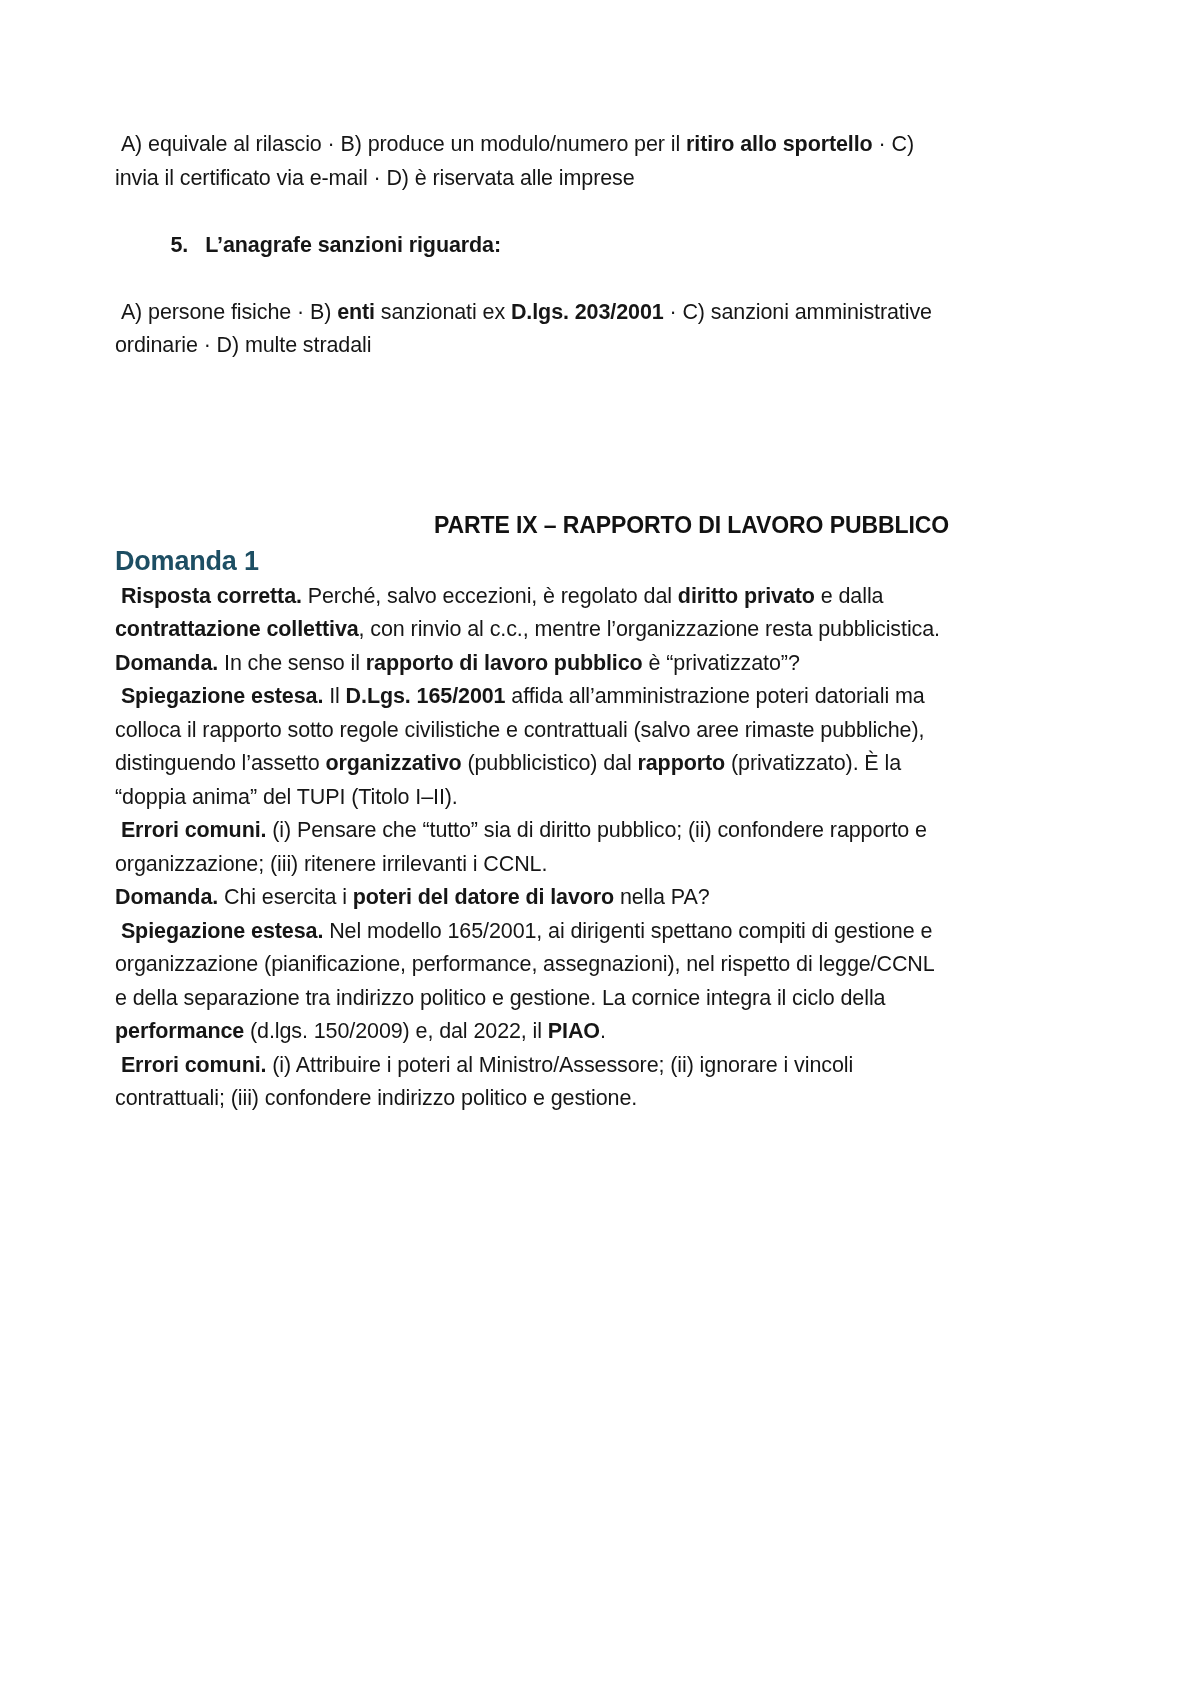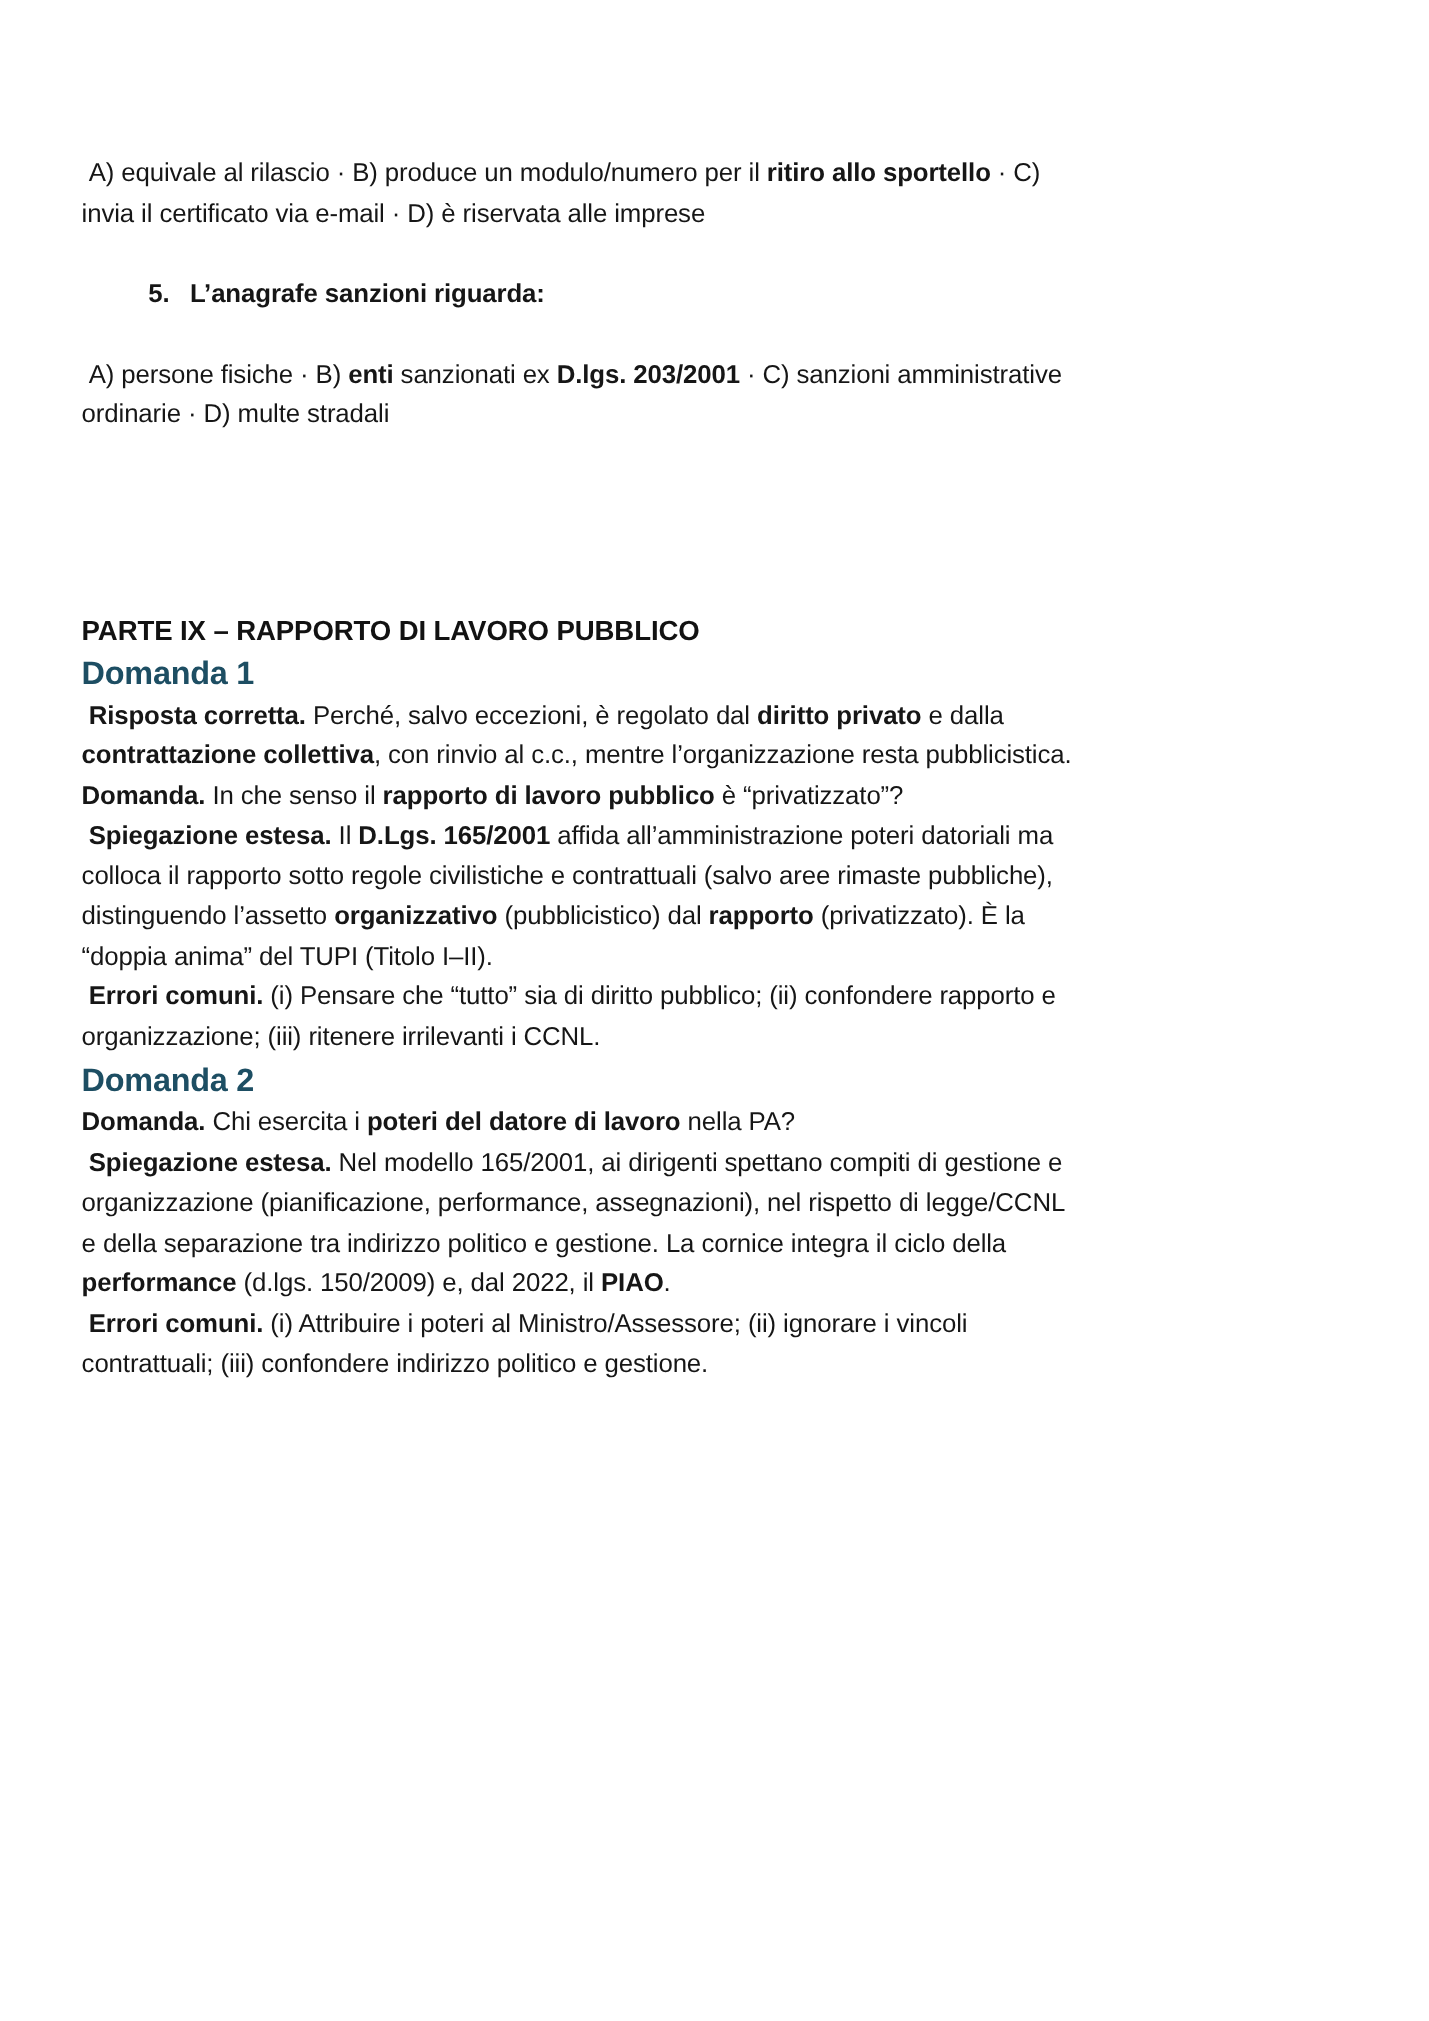--- a/index.html
+++ b/index.html
@@ -14,20 +14,21 @@
     color: #161616;
     overflow: hidden;
   }
   .page {
     position: relative;
     width: 968px;
     height: 1684px;
     background: #ffffff;
     box-sizing: border-box;
     padding: 128px 66px 0 68px;
+    margin-left: 47px;
   }
   p.body {
     font-size: 21.5px;
     line-height: 33.5px;
     margin: 0;
     white-space: pre-wrap;
     letter-spacing: -0.1px;
   }
   p.body strong { font-weight: 700; }
 
@@ -36,21 +37,21 @@
     padding-left: 32px;
     font-weight: 700;
   }
   .quiz-item .num { display: inline-block; }
   .quiz-item .lbl { margin-left: 17px; }
 
   .options-2 { margin-top: 26px; }
 
   .part-title {
     margin: 146px 0 0 0;
-    text-align: left;
+    text-align: right;
     font-size: 23px;
     font-weight: 700;
     line-height: 33px;
     color: #121212;
     letter-spacing: -0.1px;
   }
 
   h2.q-heading {
     margin: 0;
     font-size: 27px;
@@ -83,21 +84,20 @@
   <h2 class="q-heading h2-first">Domanda 1</h2>
 
   <p class="body para-gap"><strong> Risposta corretta.</strong><span> Perché, salvo eccezioni, è regolato dal </span><strong>diritto privato</strong><span> e dalla </span><strong>contrattazione collettiva</strong><span>, con rinvio al c.c., mentre l’organizzazione resta pubblicistica.</span></p>
 
   <p class="body after-heading"><strong>Domanda.</strong><span> In che senso il </span><strong>rapporto di lavoro pubblico</strong><span> è “privatizzato”?</span></p>
 
   <p class="body para-gap"><strong> Spiegazione estesa.</strong><span> Il </span><strong>D.Lgs. 165/2001</strong><span> affida all’amministrazione poteri datoriali ma colloca il rapporto sotto regole civilistiche e contrattuali (salvo aree rimaste pubbliche), distinguendo l’assetto </span><strong>organizzativo</strong><span> (pubblicistico) dal </span><strong>rapporto</strong><span> (privatizzato). È la “doppia anima” del TUPI (Titolo I–II).</span></p>
 
   <p class="body para-gap"><strong> Errori comuni.</strong><span> (i) Pensare che “tutto” sia di diritto pubblico; (ii) confondere rapporto e organizzazione; (iii) ritenere irrilevanti i CCNL.</span></p>
 
-  <h2 class="q-heading h2-next">Domanda 2</h2>
 
   <p class="body after-heading"><strong>Domanda.</strong><span> Chi esercita i </span><strong>poteri del datore di lavoro</strong><span> nella PA?</span></p>
 
 
   <p class="body para-gap"><strong> Spiegazione estesa.</strong><span> Nel modello 165/2001, ai dirigenti spettano compiti di gestione e organizzazione (pianificazione, performance, assegnazioni), nel rispetto di legge/CCNL e della separazione tra indirizzo politico e gestione. La cornice integra il ciclo della </span><strong>performance</strong><span> (d.lgs. 150/2009) e, dal 2022, il </span><strong>PIAO</strong><span>.</span></p>
 
   <p class="body para-gap"><strong> Errori comuni.</strong><span> (i) Attribuire i poteri al Ministro/Assessore; (ii) ignorare i vincoli contrattuali; (iii) confondere indirizzo politico e gestione.</span></p>
 
 </div>
 

